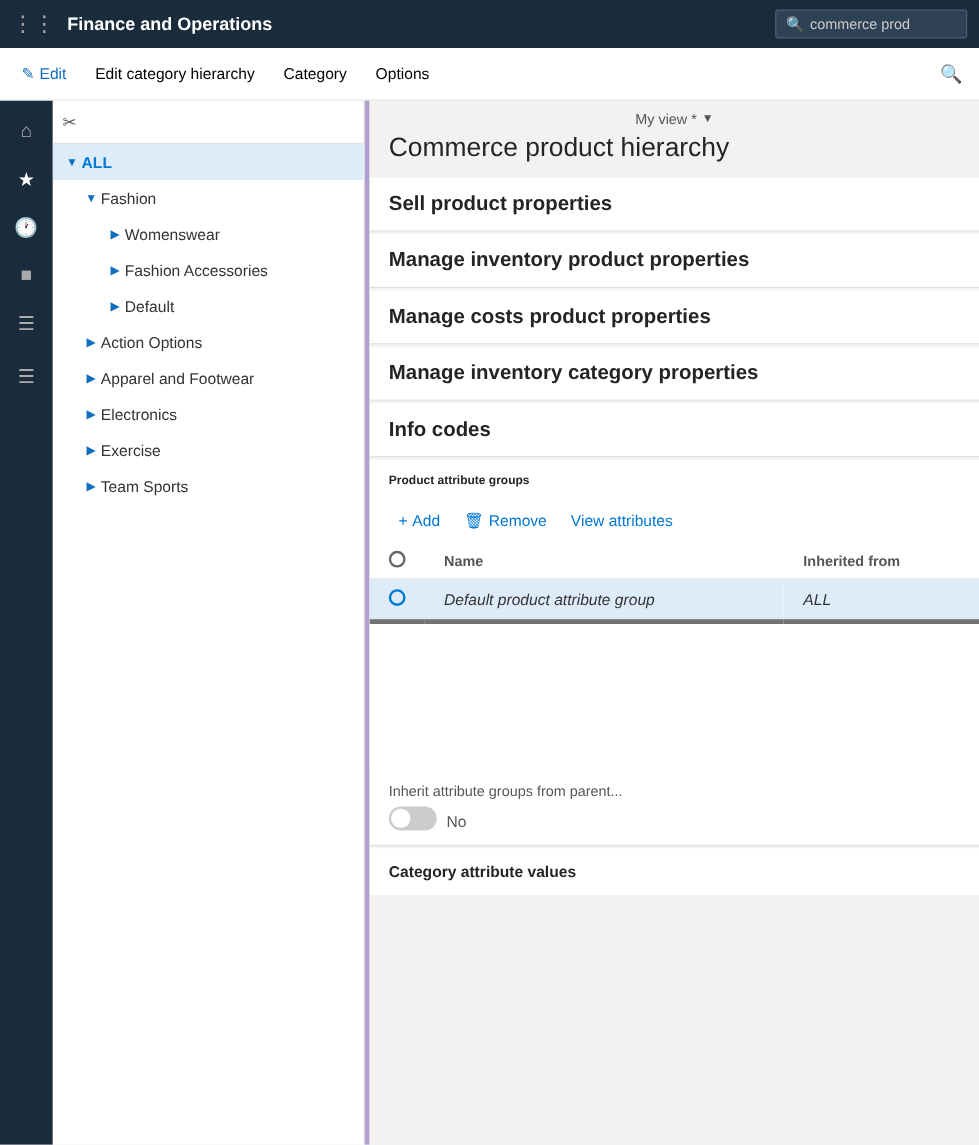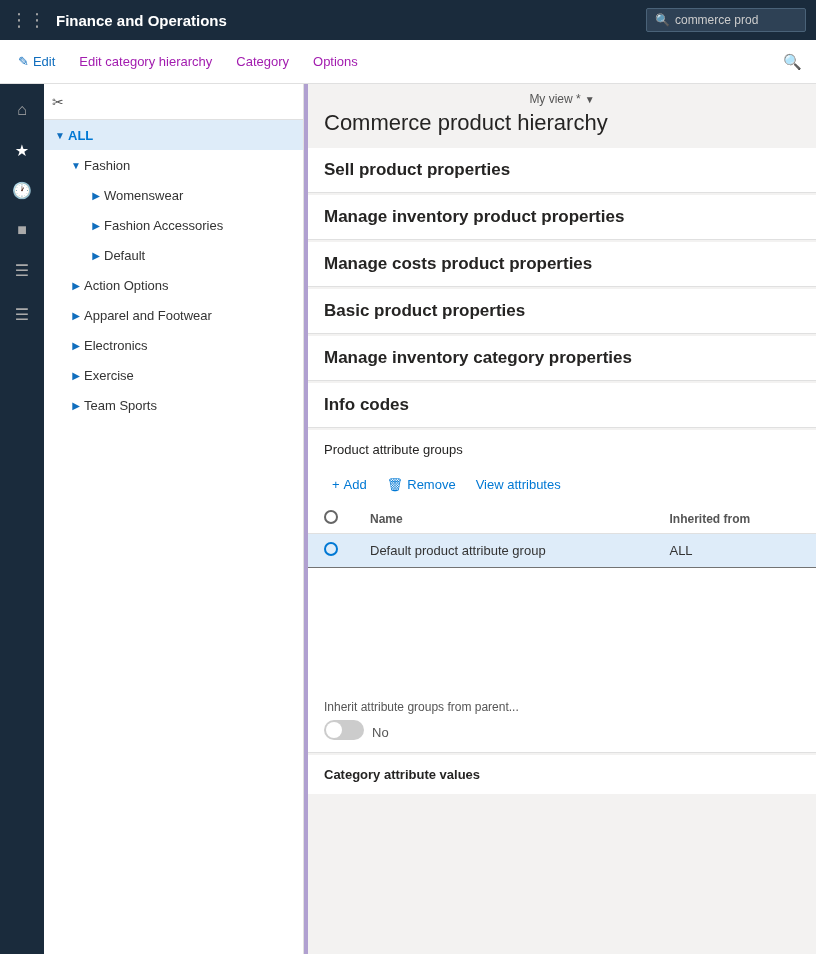--- a/index.html
+++ b/index.html
@@ -45,21 +45,21 @@
       align-items: center;
       gap: 4px;
       padding: 6px 10px;
       background: none;
       border: none;
       cursor: pointer;
       font-size: 13px;
       color: #106ebe;
       border-radius: 2px;
     }
-    .cmd-btn.dark { color: #a21caf; }
+    .cmd-btn.dark { color: #000000; }
     .cmd-search-icon { font-size: 15px; color: #555; cursor: pointer; padding: 6px; }
 
     
     .main-layout {
       display: flex;
       height: calc(954px - 84px);
     }
 
     
     .sidebar-icons {
@@ -169,22 +169,22 @@
     }
 
     
     .attr-section {
       background: white;
       border-bottom: 1px solid #e0e0e0;
       margin-bottom: 2px;
     }
     .attr-header {
       padding: 12px 16px;
-      font-size: 13px;
-      font-weight: 400;
+      font-size: 10px;
+      font-weight: 700;
       color: #252423;
     }
     .attr-actions {
       display: flex;
       align-items: center;
       gap: 4px;
       padding: 4px 16px 8px 16px;
     }
     .attr-action-btn {
       display: flex;
@@ -206,21 +206,22 @@
       text-align: left;
       padding: 6px 16px;
       font-size: 12px;
       font-weight: 600;
       color: #555;
       border-bottom: 1px solid #e0e0e0;
     }
     .attr-table td {
       padding: 8px 16px;
       font-size: 13px;
-      border-bottom: 1px solid #737373;
+      border-bottom: 4px solid #737373;
+      font-style: italic;
     }
     .attr-row-selected {
       background: #deecf9;
     }
     .radio-btn {
       width: 14px;
       height: 14px;
       border: 2px solid #666;
       border-radius: 50%;
       display: inline-block;
@@ -406,25 +407,20 @@
         <span>Manage inventory product properties</span>
       </div>
     </div>
 
     <div class="accordion-section">
       <div class="accordion-header">
         <span>Manage costs product properties</span>
       </div>
     </div>
 
-    <div class="accordion-section">
-      <div class="accordion-header">
-        <span>Basic product properties</span>
-      </div>
-    </div>
 
     <div class="accordion-section">
       <div class="accordion-header">
         <span>Manage inventory category properties</span>
       </div>
     </div>
 
     <div class="accordion-section">
       <div class="accordion-header">
         <span>Info codes</span>

